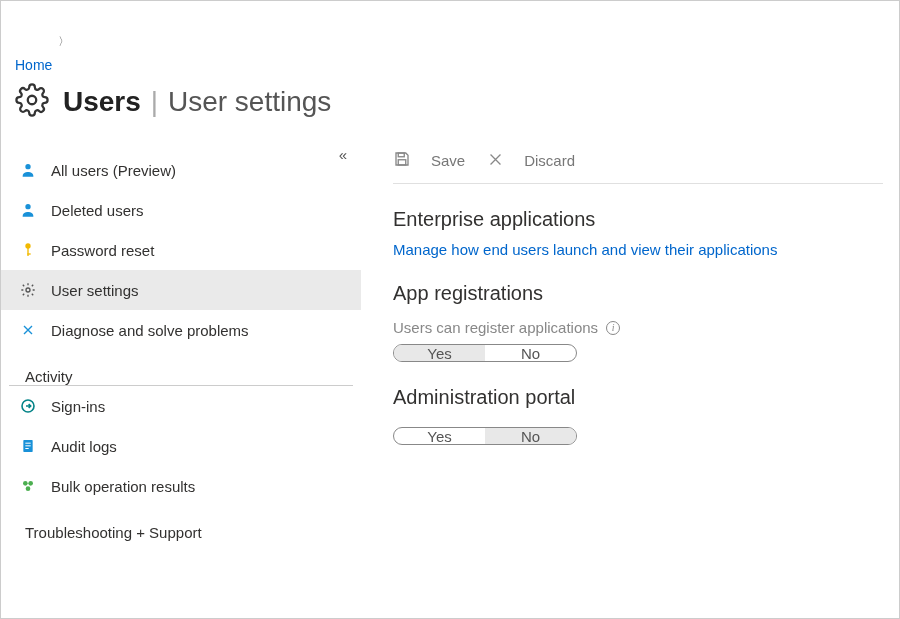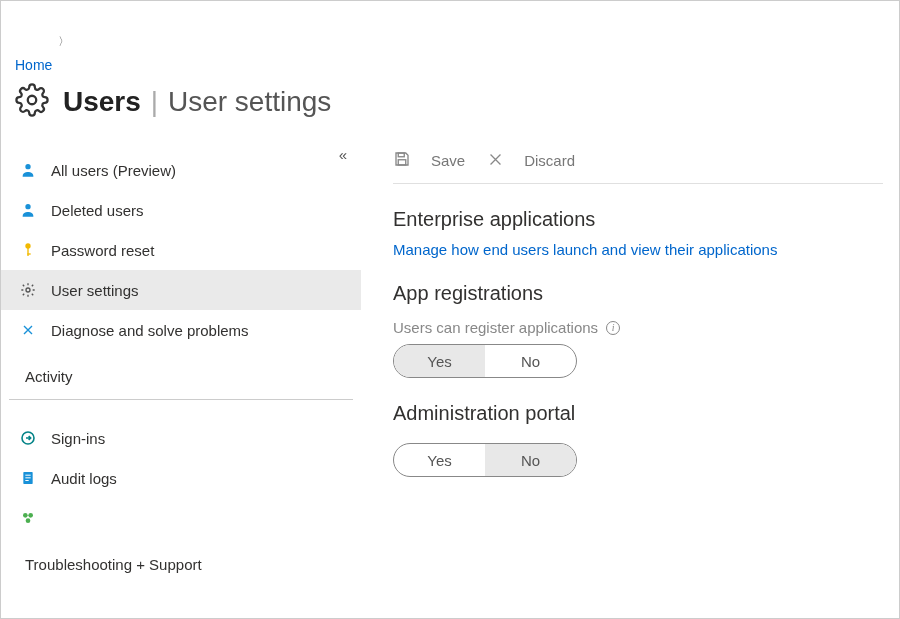--- a/index.html
+++ b/index.html
@@ -66,23 +66,23 @@
       padding: 11px 18px;
       font-size: 15px;
       color: #323130;
       cursor: pointer;
     }
     .nav-item.selected { background: #eaeaea; }
     .nav-item .icon { width: 18px; height:18px; display:flex; align-items:center; justify-content:center; flex-shrink:0;}
     .section-hdr {
       font-size: 15px;
       color: #323130;
-      padding: 18px 16px 14px;
+      padding: 18px 16px 0;
       border-bottom: 1px solid #ccc;
-      margin: 0 8px 18px 8px;
+      margin: 0 8px 0 8px;
     }
     .main {
       flex: 1;
       padding: 0 16px 0 32px;
     }
     .toolbar {
       display: flex;
       align-items: center;
       gap: 22px;
       padding-bottom: 12px;
@@ -111,21 +111,21 @@
       margin-bottom: 8px;
       display:flex; align-items:center; gap:8px;
     }
     .info-ico { width:14px; height:14px; border:1px solid #888; border-radius:50%; display:inline-flex; align-items:center; justify-content:center; font-size:10px; font-style:italic; font-family: Georgia, serif; color:#888;}
     .pill {
       display: inline-flex;
       border: 1px solid #888;
       border-radius: 999px;
       overflow: hidden;
       width: 184px;
-      height: 34px;
+      height: 18px;
     }
     .pill > div {
       flex:1;
       display:flex; align-items:center; justify-content:center;
       font-size:15px;
       color:#555;
       cursor:pointer;
     }
     .pill > div.sel { background:#e8e8e8; }
   </style>
@@ -230,20 +230,21 @@
     </div>
 
     <div class="nav-item">
       <span class="icon">
         <svg width="16" height="16" viewBox="0 0 24 24">
             <circle cx="8" cy="8" r="3.5" fill="#4caf50"></circle>
             <circle cx="16" cy="8" r="3.5" fill="#4caf50"></circle>
             <circle cx="12" cy="16" r="3.5" fill="#4caf50"></circle>
           </svg>
       </span>
+      <span>Bulk operation results</span>
     </div>
 
     <div class="section-hdr" style="border-bottom:none">Troubleshooting + Support</div>
   </div>
 
   <div class="main">
     <div class="toolbar">
       <div class="tbtn">
         <span>
           <svg width="18" height="18" viewBox="0 0 24 24" fill="none" stroke="#888" stroke-width="1.8">

